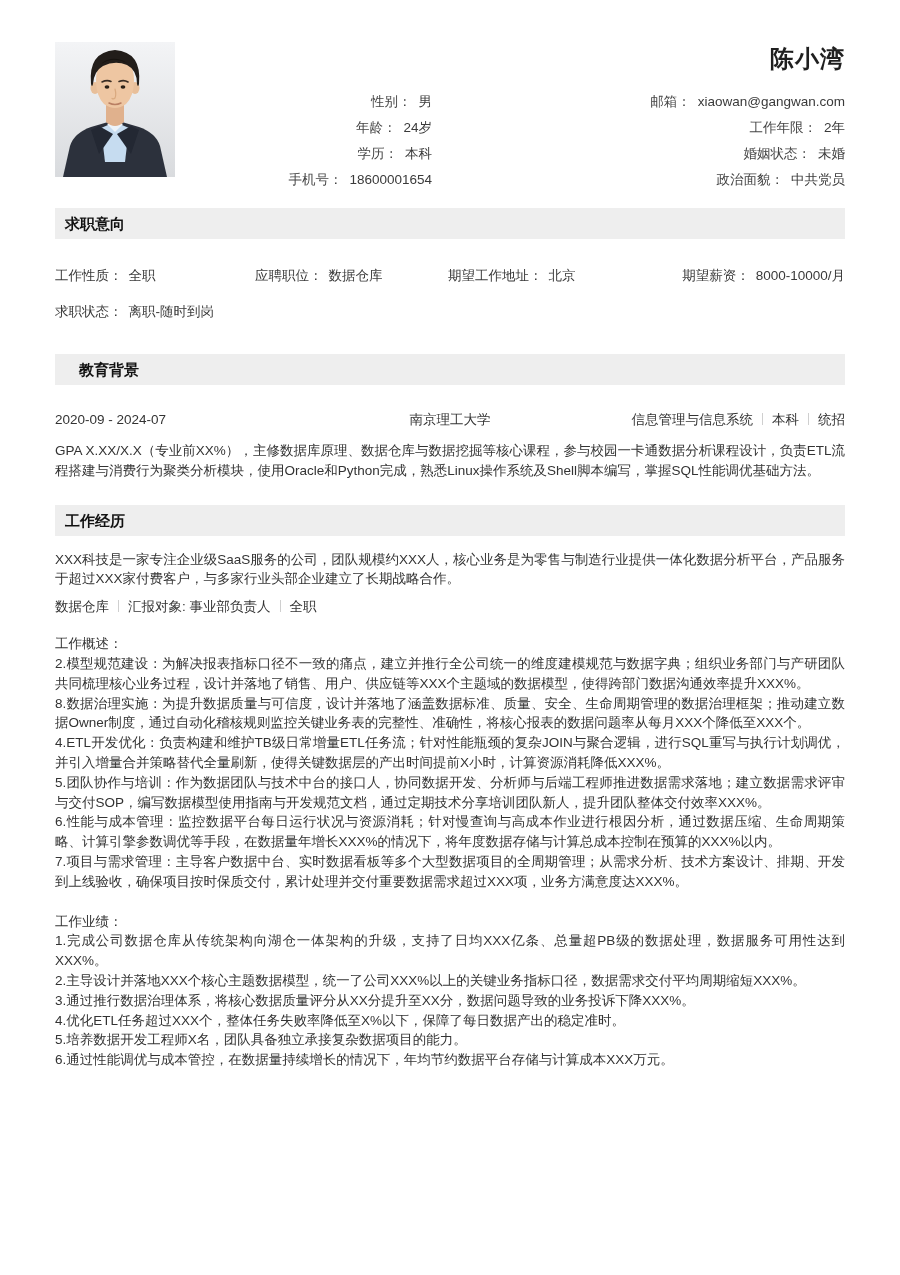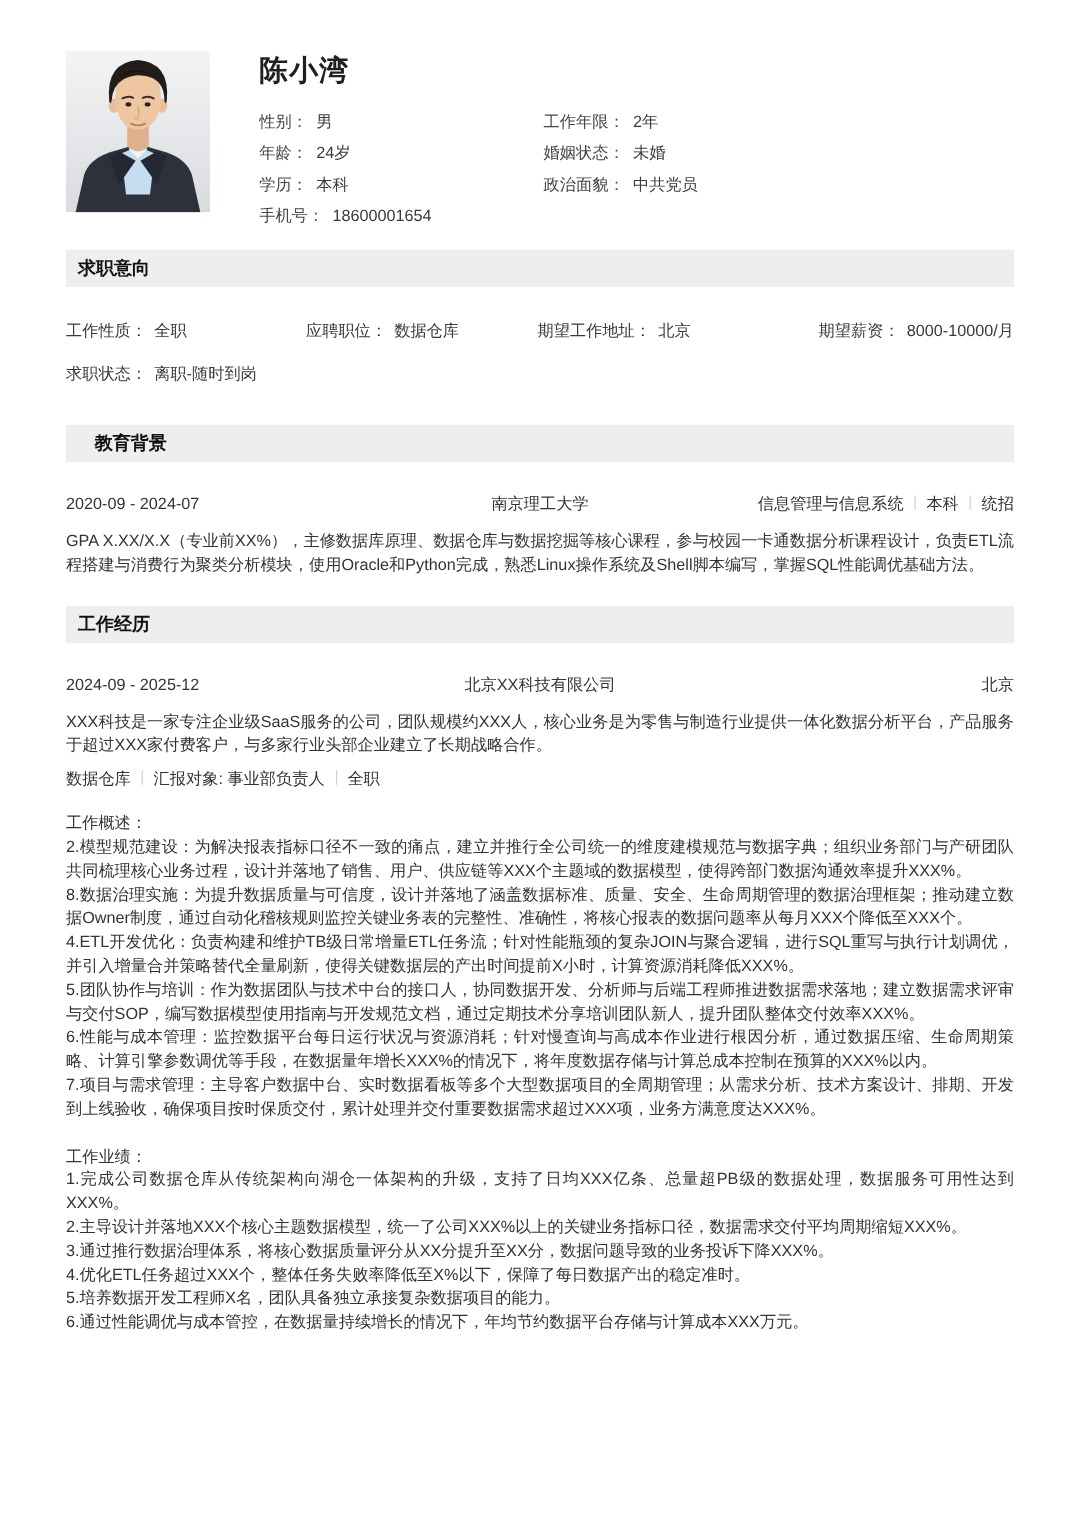--- a/index.html
+++ b/index.html
@@ -4,21 +4,21 @@
 <style>
   html,body{margin:0;padding:0;background:#fff;}
   .page{position:relative;width:900px;height:1275px;background:#ffffff;overflow:hidden;
         font-family:"Liberation Sans","DejaVu Sans",sans-serif;color:#333;}
   .content{padding:42px 55px 0 55px;}
 
   
   .top{display:flex;height:142px;}
   .photo{width:120px;height:135px;flex:none;overflow:hidden;}
   .photo svg{display:block;}
-  .info{margin-left:41px;flex:1;}
+  .info{margin-left:20px;flex:1;text-align:right;}
   .name{font-size:24px;font-weight:700;color:#1f1f1f;margin:1px 0 14px 0;letter-spacing:1px;}
   .detail-cols{display:flex;}
   .dcol-left{width:237px;}
   .dcol-right{flex:1;}
   .drow{height:26px;line-height:26px;font-size:13.5px;color:#454545;white-space:nowrap;}
   .drow .val{margin-left:7px;color:#3a3a3a;}
 
   
   .section-bar{height:31px;line-height:31px;background:#eeeeee;padding:0 10px;
                font-size:15px;font-weight:700;color:#111;}
@@ -97,20 +97,21 @@
       <div class="info">
         <div class="name">陈小湾</div>
         <div class="detail-cols">
           <div class="dcol-left">
             <div class="drow"><span>性别：</span><span class="val">男</span></div>
             <div class="drow"><span>年龄：</span><span class="val">24岁</span></div>
             <div class="drow"><span>学历：</span><span class="val">本科</span></div>
             <div class="drow"><span>手机号：</span><span class="val">18600001654</span></div>
           </div>
           <div class="dcol-right">
+            <div class="drow"><span>邮箱：</span><span class="val">xiaowan@gangwan.com</span></div>
             <div class="drow"><span>工作年限：</span><span class="val">2年</span></div>
             <div class="drow"><span>婚姻状态：</span><span class="val">未婚</span></div>
             <div class="drow"><span>政治面貌：</span><span class="val">中共党员</span></div>
           </div>
         </div>
       </div>
     </div>
 
     <div class="section-bar mt-sec1">求职意向</div>
     <div class="intent-row1">
@@ -125,25 +126,20 @@
     <div class="tri-row">
       <div class="tri-left">2020-09 - 2024-07</div>
       <div class="tri-mid">南京理工大学</div>
       <div class="tri-right">
         <span>信息管理与信息系统</span><span class="vdiv"></span><span>本科</span><span class="vdiv"></span><span>统招</span>
       </div>
     </div>
     <div class="para">GPA X.XX/X.X（专业前XX%），主修数据库原理、数据仓库与数据挖掘等核心课程，参与校园一卡通数据分析课程设计，负责ETL流程搭建与消费行为聚类分析模块，使用Oracle和Python完成，熟悉Linux操作系统及Shell脚本编写，掌握SQL性能调优基础方法。</div>
 
     <div class="section-bar mt-sec3">工作经历</div>
-    <div class="tri-row">
-      <div class="tri-left">2024-09 - 2025-12</div>
-      <div class="tri-mid">北京XX科技有限公司</div>
-      <div class="tri-right">北京</div>
-    </div>
     <div class="para">XXX科技是一家专注企业级SaaS服务的公司，团队规模约XXX人，核心业务是为零售与制造行业提供一体化数据分析平台，产品服务于超过XXX家付费客户，与多家行业头部企业建立了长期战略合作。</div>
     <div class="meta-row">
       <span>数据仓库</span><span class="vdiv"></span><span>汇报对象: 事业部负责人</span><span class="vdiv"></span><span>全职</span>
     </div>
 
     <div class="block">
       <p>工作概述：</p>
       <p>2.模型规范建设：为解决报表指标口径不一致的痛点，建立并推行全公司统一的维度建模规范与数据字典；组织业务部门与产研团队共同梳理核心业务过程，设计并落地了销售、用户、供应链等XXX个主题域的数据模型，使得跨部门数据沟通效率提升XXX%。</p>
       <p>8.数据治理实施：为提升数据质量与可信度，设计并落地了涵盖数据标准、质量、安全、生命周期管理的数据治理框架；推动建立数据Owner制度，通过自动化稽核规则监控关键业务表的完整性、准确性，将核心报表的数据问题率从每月XXX个降低至XXX个。</p>
       <p>4.ETL开发优化：负责构建和维护TB级日常增量ETL任务流；针对性能瓶颈的复杂JOIN与聚合逻辑，进行SQL重写与执行计划调优，并引入增量合并策略替代全量刷新，使得关键数据层的产出时间提前X小时，计算资源消耗降低XXX%。</p>

